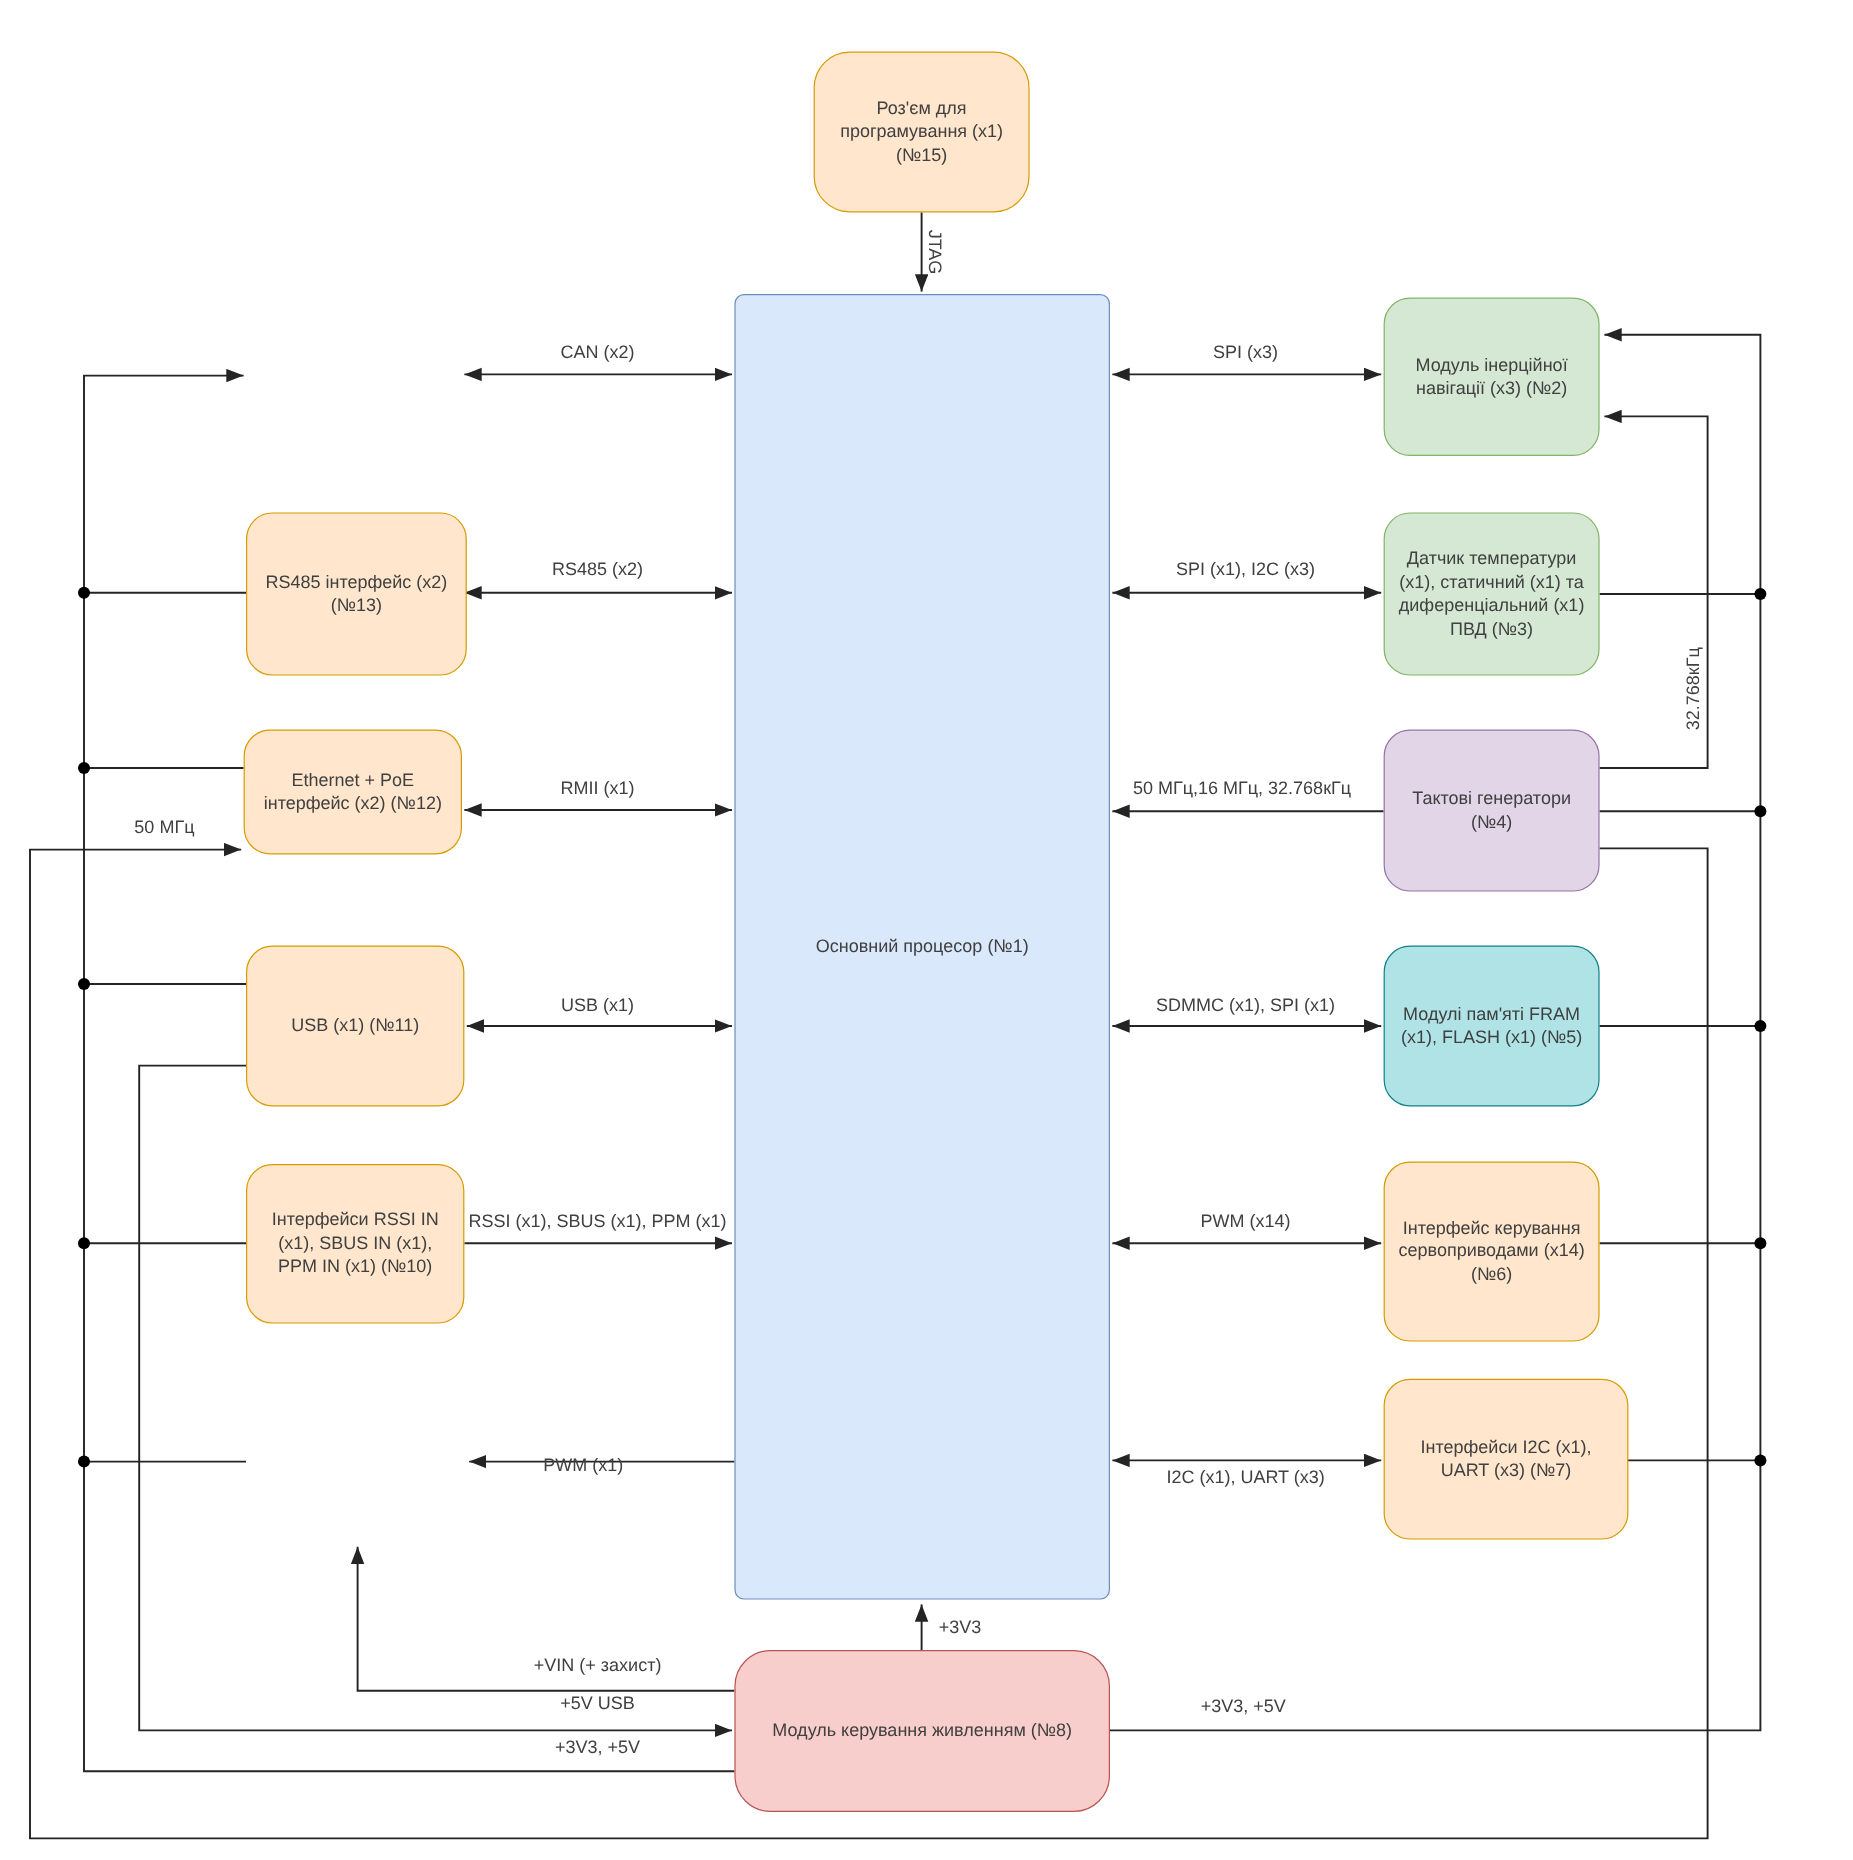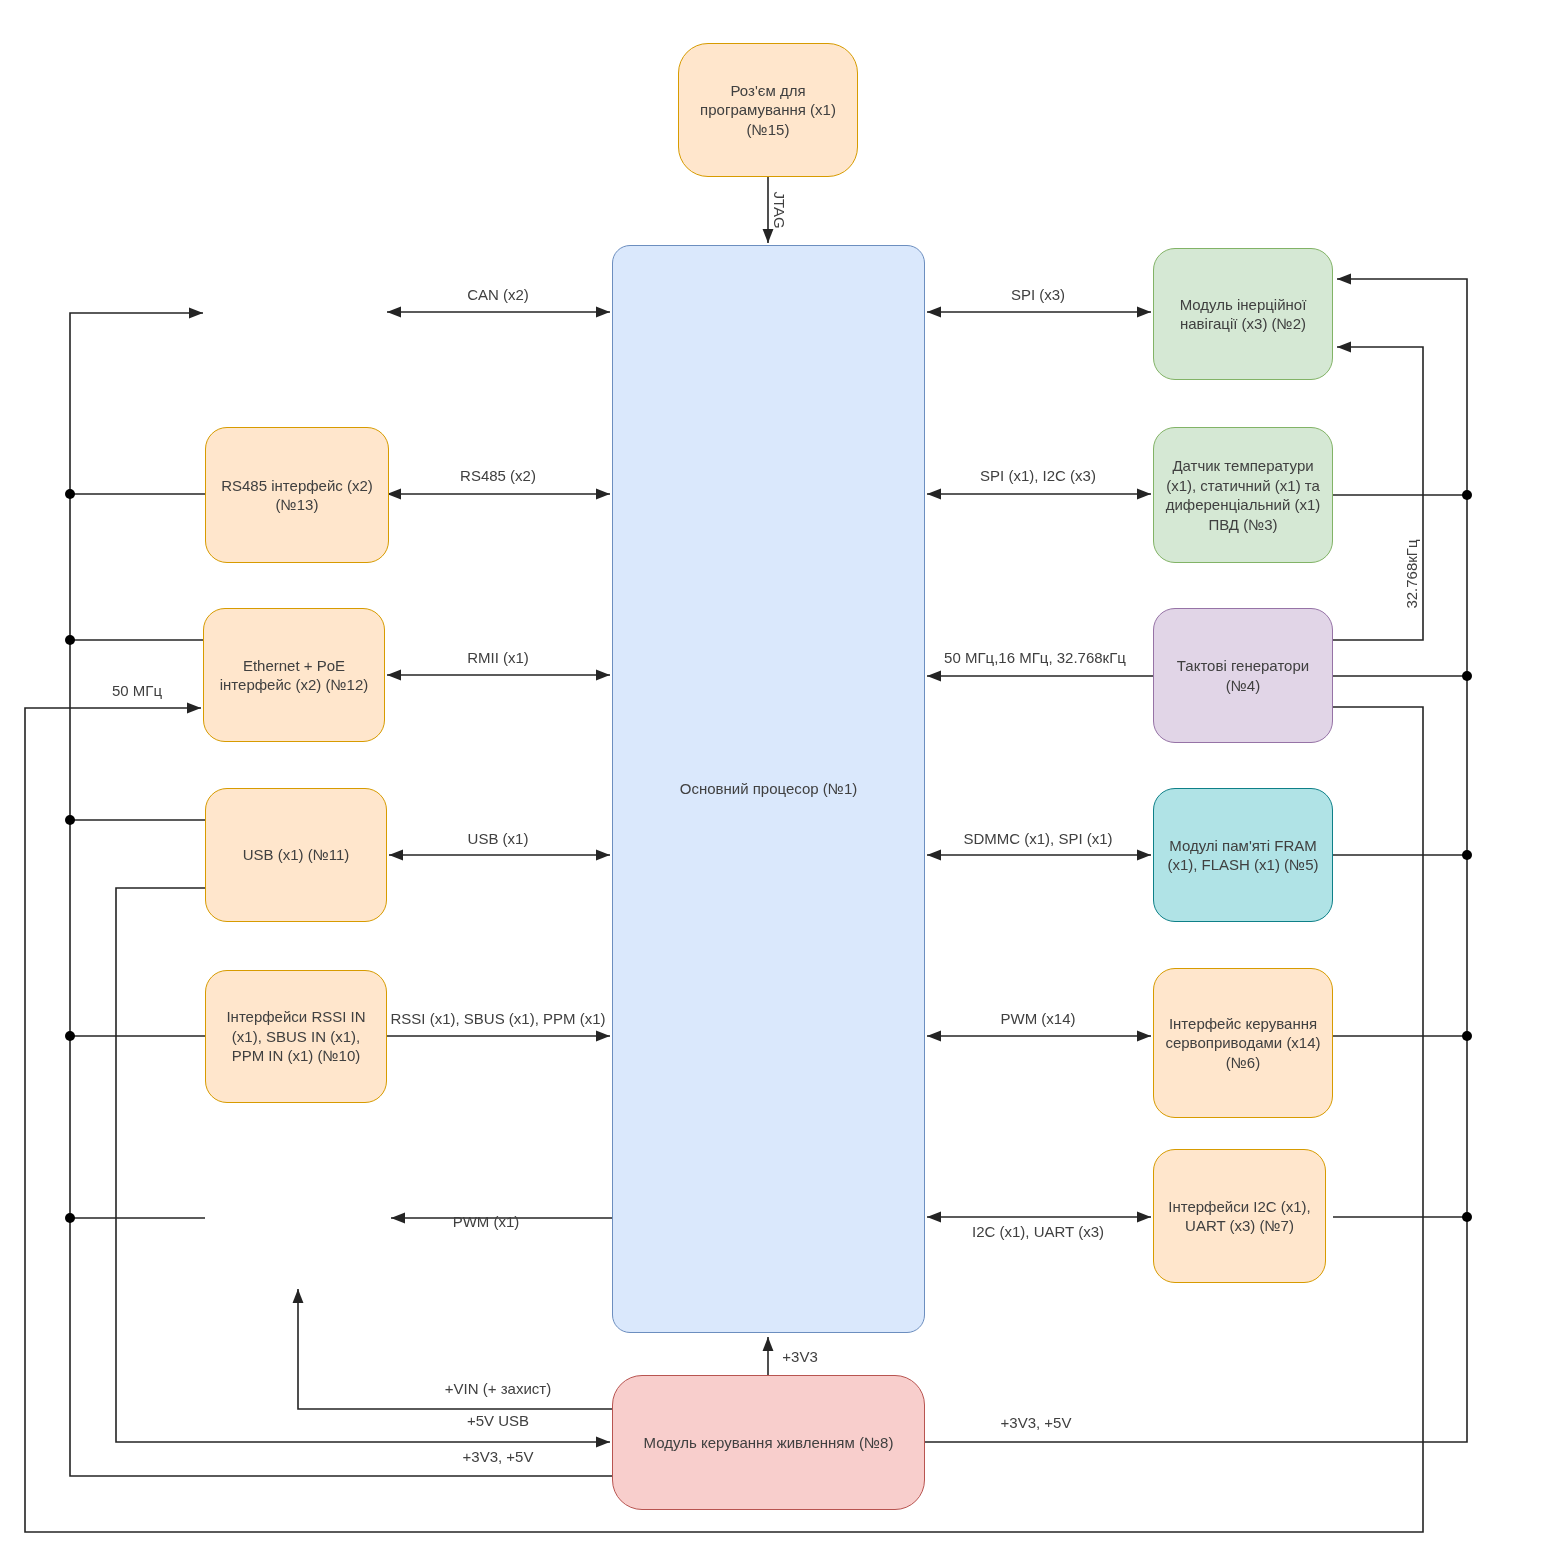--- a/index.html
+++ b/index.html
@@ -20,21 +20,21 @@
     padding:6px 8px;box-sizing:border-box;
     border:1.5px solid #000;border-radius:22px;
   }
   .block span{display:block;}
   .c-orange{background:#FFE6CC;border-color:#D79B00;}
   .c-blue{background:#DAE8FC;border-color:#6C8EBF;}
   .c-green{background:#D5E8D4;border-color:#82B366;}
   .c-purple{background:#E1D5E7;border-color:#9673A6;}
   .c-red{background:#F8CECC;border-color:#B85450;}
   .c-teal{background:#B0E3E6;border-color:#0E8088;}
-  .r-big{border-radius:18px;}
+  .r-big{border-radius:8px;}
   .r-med{border-radius:30px;}
   .elabel{
     position:absolute;z-index:3;
     font-size:15px;white-space:nowrap;
     transform:translate(-50%,-50%);
   }
   .rot-cw{transform:translate(-50%,-50%) rotate(90deg);}
   .rot-ccw{transform:translate(-50%,-50%) rotate(-90deg);}
 </style>
 </head>
@@ -107,21 +107,21 @@
 
   <div class="block c-blue r-big" style="left:612px;top:245px;width:313px;height:1088px;">
     <span>Основний процесор (№1)</span>
     </div>
 
 
   <div class="block c-orange" style="left:205px;top:427px;width:184px;height:136px;">
     <span>RS485 інтерфейс (x2) (№13)</span>
     </div>
 
-  <div class="block c-orange" style="left:203px;top:608px;width:182px;height:134px;">
+  <div class="block c-orange" style="left:203px;top:608px;width:182px;height:104px;">
     <span>Ethernet + PoE інтерфейс (x2) (№12)</span>
     </div>
 
   <div class="block c-orange" style="left:205px;top:788px;width:182px;height:134px;">
     <span>USB (x1) (№11)</span>
     </div>
 
   <div class="block c-orange" style="left:205px;top:970px;width:182px;height:133px;">
     <span>Інтерфейси RSSI IN (x1), SBUS IN (x1), PPM IN (x1) (№10)</span>
     </div>
@@ -144,21 +144,21 @@
     </div>
 
   <div class="block c-teal" style="left:1153px;top:788px;width:180px;height:134px;">
     <span>Модулі пам'яті FRAM (x1), FLASH (x1) (№5)</span>
     </div>
 
   <div class="block c-orange" style="left:1153px;top:968px;width:180px;height:150px;">
     <span>Інтерфейс керування сервоприводами (x14) (№6)</span>
     </div>
 
-  <div class="block c-orange" style="left:1153px;top:1149px;width:173px;height:134px;">
+  <div class="block c-orange" style="left:1153px;top:1149px;width:204px;height:134px;">
     <span>Інтерфейси I2C (x1), UART (x3) (№7)</span>
     </div>
 
   <div class="elabel rot-cw" style="left:779px;top:210px;">JTAG</div>
   <div class="elabel" style="left:498px;top:294px;">CAN (x2)</div>
   <div class="elabel" style="left:498px;top:475px;">RS485 (x2)</div>
   <div class="elabel" style="left:498px;top:657px;">RMII (x1)</div>
   <div class="elabel" style="left:498px;top:838px;">USB (x1)</div>
   <div class="elabel" style="left:498px;top:1018px;">RSSI (x1), SBUS (x1), PPM (x1)</div>
   <div class="elabel" style="left:486px;top:1199px;margin-top:22px;">PWM (x1)</div>

